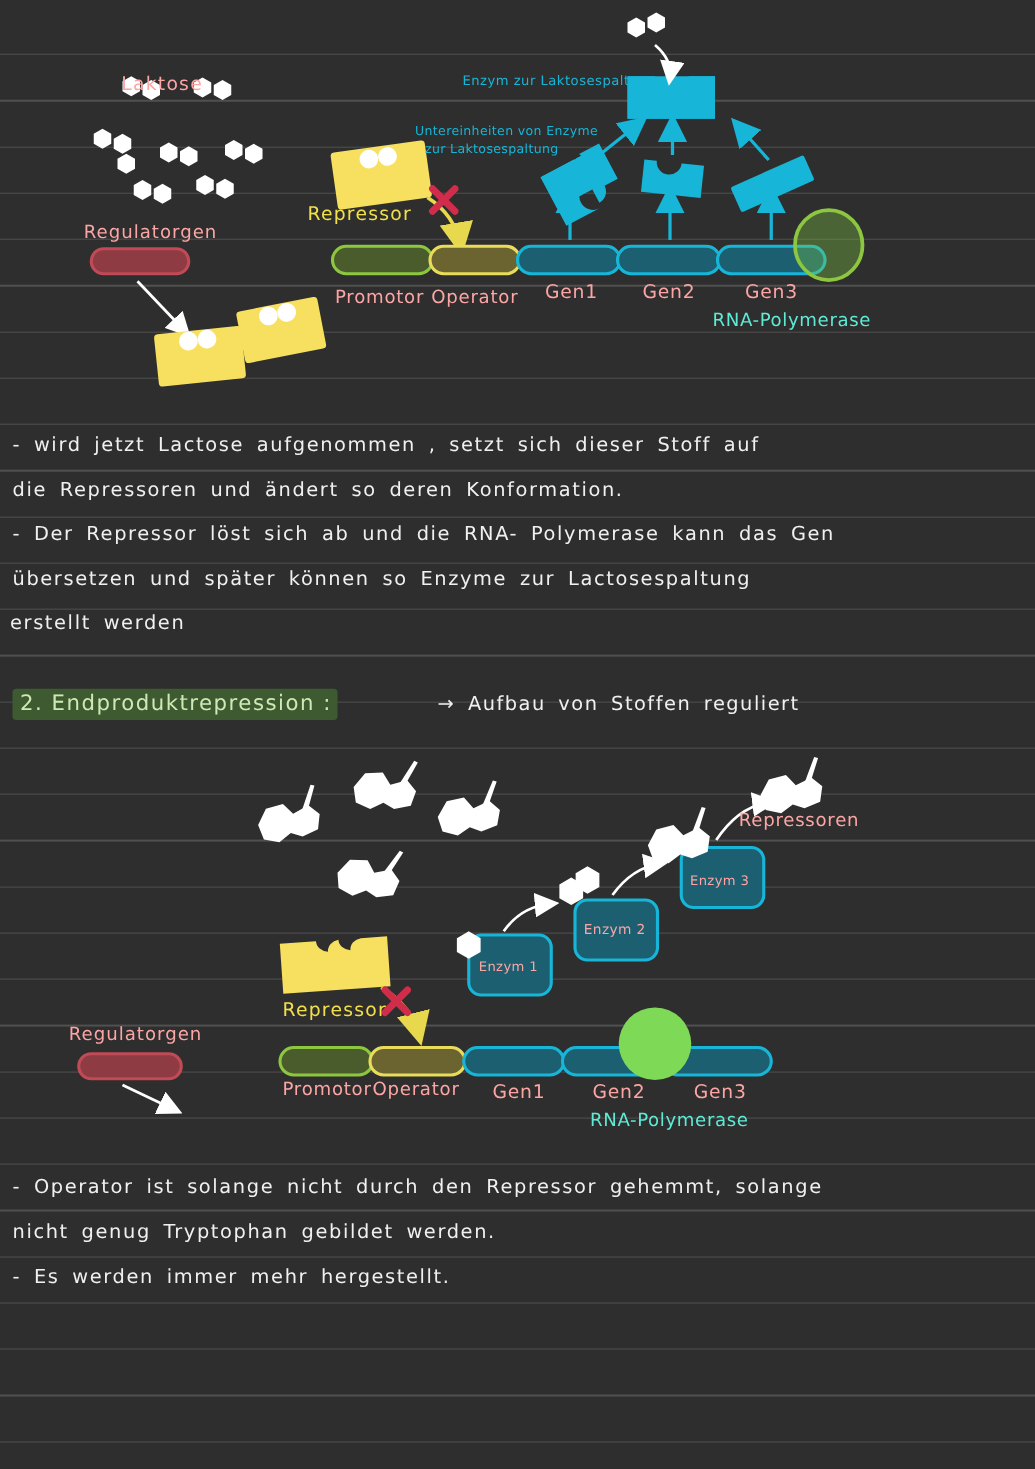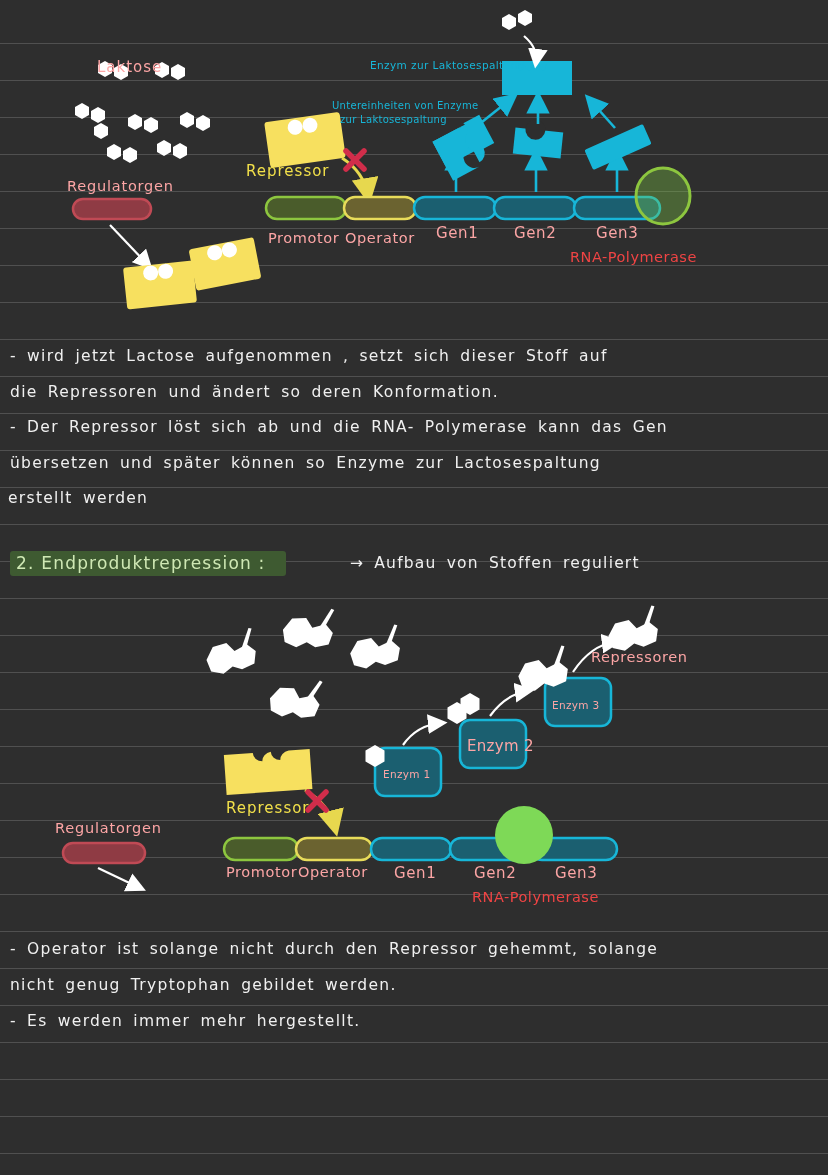--- a/index.html
+++ b/index.html
@@ -39,30 +39,30 @@
     color:#f0f0f0;
     letter-spacing:1.3px;
     word-spacing:4px;
     white-space:nowrap;
   }
   .lbl{position:absolute;white-space:nowrap;}
 
   .lbl-white{color:#fca5a5;}
   .lbl-cyan{color:#17b6d8;}
   .lbl-yellow{color:#f2e04a;}
-  .lbl-green{color:#ef4444;}
+  .lbl-green{color:#5eead4;}
 
   .heading{
     position:absolute;
     left:10px;top:551px;
     font-size:17px;
     letter-spacing:1.2px;
     color:#cfe8b4;
     background:#3e5a31;
-    padding:2px 20px 3px 6px;
+    padding:2px 4px 3px 6px;
     border-radius:3px;
     white-space:nowrap;
   }
   .heading-after{
     position:absolute;
     left:350px;top:554px;
     font-size:15.5px;
     letter-spacing:1.2px;
     word-spacing:4px;
     color:#f0f0f0;
@@ -321,21 +321,21 @@
     <circle cx="524" cy="835" r="29" fill="#7ed957"></circle>
   </svg>
 
   <div class="lbl lbl-white hand" style="left:55px;top:820px;font-size:14.5px;letter-spacing:.8px;">Regulatorgen</div>
 
   <div class="lbl lbl-yellow hand" style="left:226px;top:799px;font-size:15px;letter-spacing:1px;">Repressor</div>
 
   <div class="lbl lbl-white hand" style="left:591px;top:649px;font-size:14.5px;letter-spacing:.6px;">Repressoren</div>
 
   <div class="lbl lbl-white hand" style="left:383px;top:768px;font-size:10.5px;letter-spacing:.3px;">Enzym 1</div>
-  <div class="lbl lbl-white hand" style="left:467px;top:737px;font-size:15px;letter-spacing:.3px;">Enzym 2</div>
+  <div class="lbl lbl-white hand" style="left:467px;top:737px;font-size:11px;letter-spacing:.3px;">Enzym 2</div>
   <div class="lbl lbl-white hand" style="left:552px;top:699px;font-size:10.5px;letter-spacing:.3px;">Enzym 3</div>
 
   <div class="lbl lbl-white hand" style="left:226px;top:864px;font-size:14.5px;letter-spacing:.6px;">Promotor</div>
   <div class="lbl lbl-white hand" style="left:298px;top:864px;font-size:14.5px;letter-spacing:.6px;">Operator</div>
   <div class="lbl lbl-white hand" style="left:394px;top:864px;font-size:15px;letter-spacing:.6px;">Gen1</div>
   <div class="lbl lbl-white hand" style="left:474px;top:864px;font-size:15px;letter-spacing:.6px;">Gen2</div>
   <div class="lbl lbl-white hand" style="left:555px;top:864px;font-size:15px;letter-spacing:.6px;">Gen3</div>
 
   <div class="lbl lbl-green hand" style="left:472px;top:889px;font-size:14.5px;letter-spacing:.5px;">RNA-Polymerase</div>
 </div>

